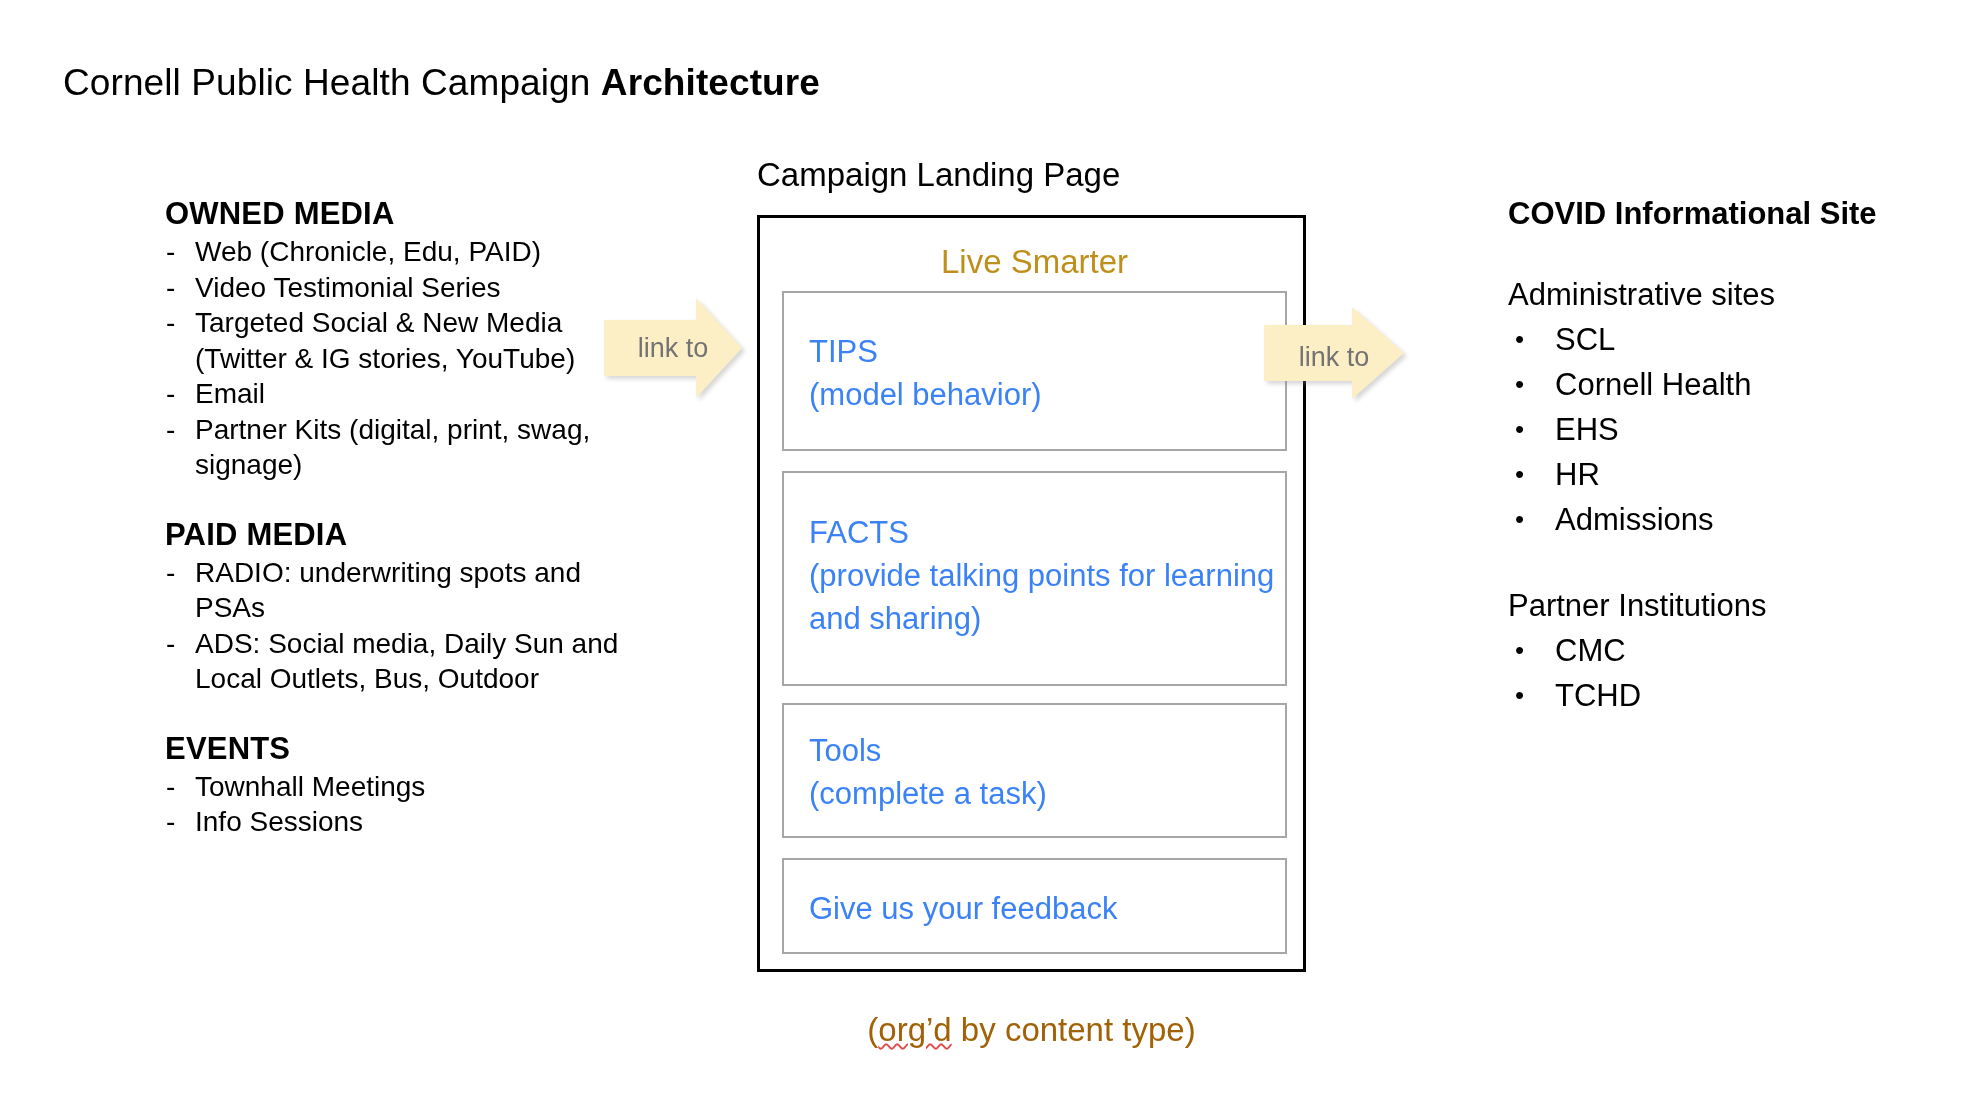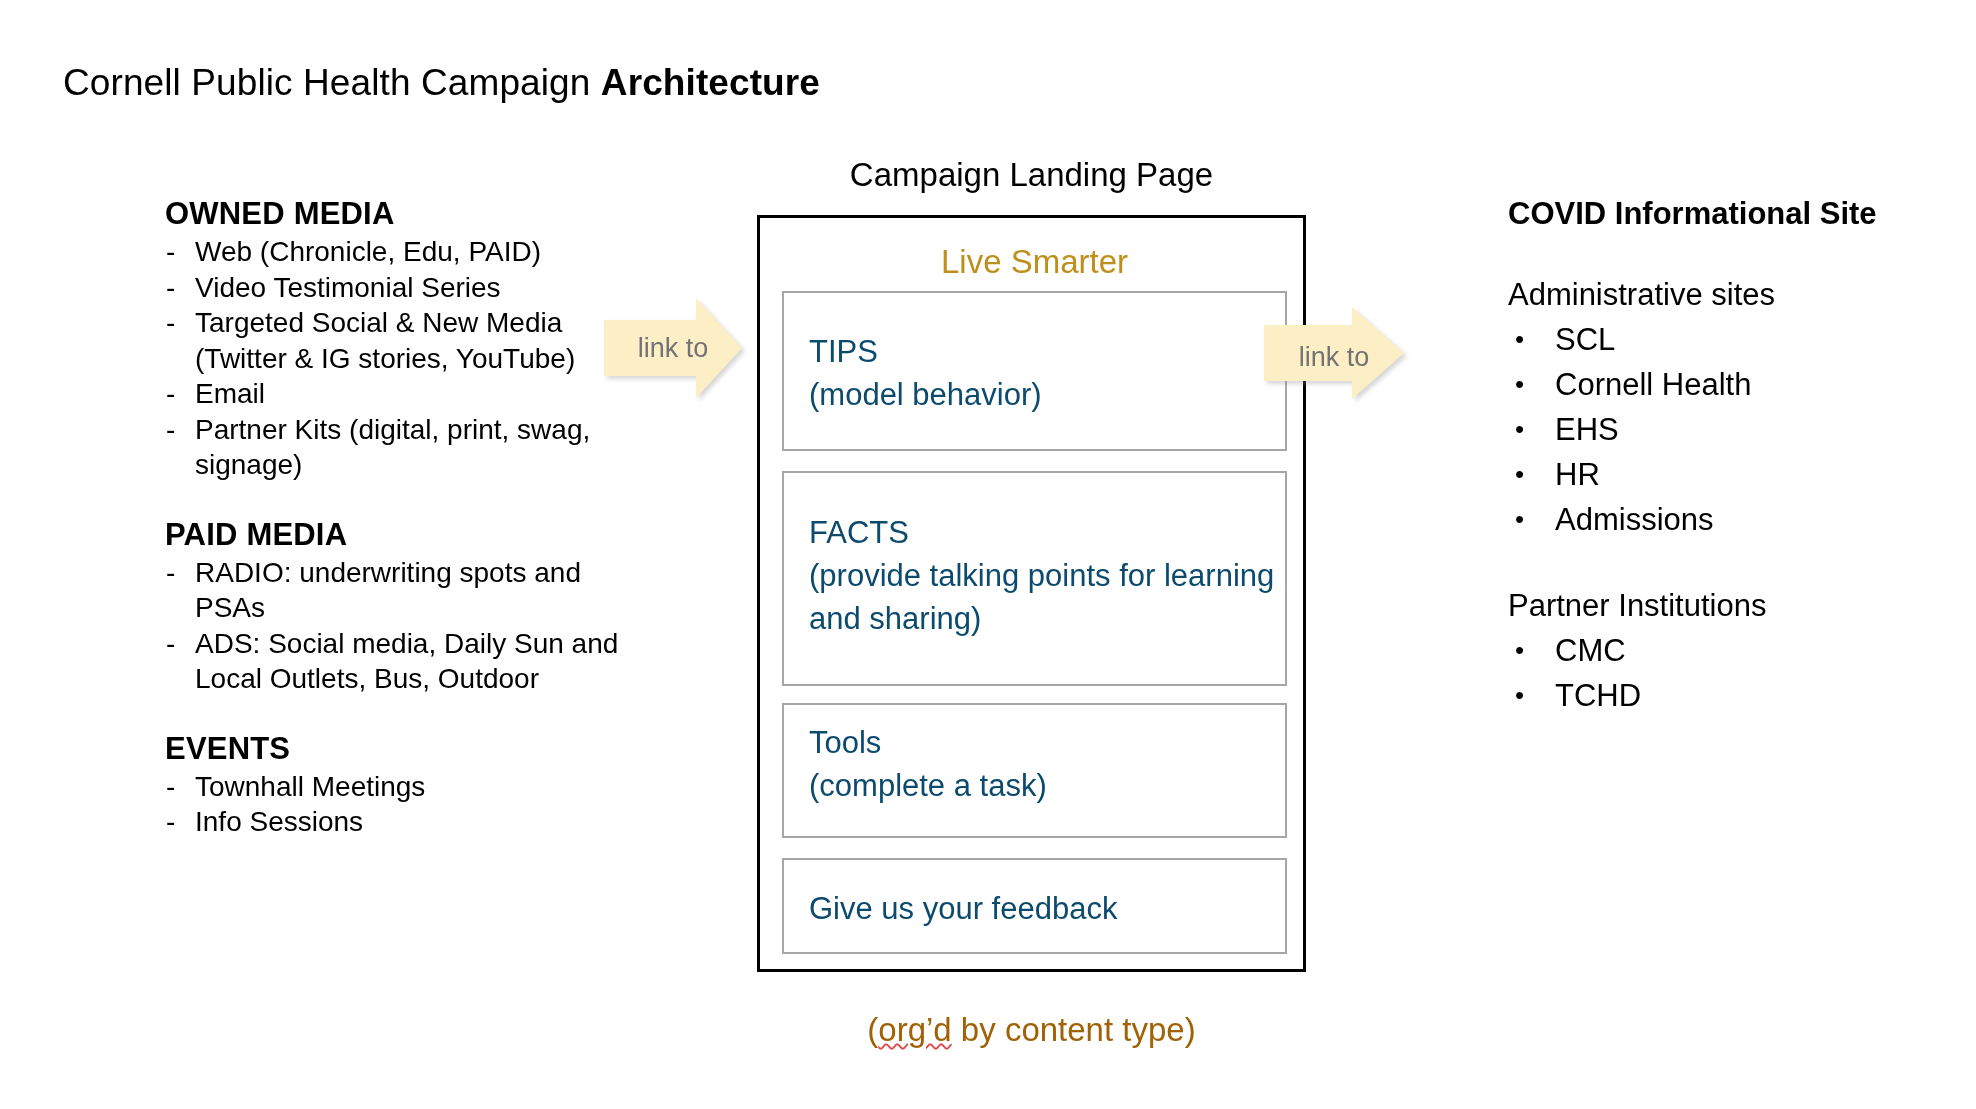--- a/index.html
+++ b/index.html
@@ -87,21 +87,20 @@
   #arrow-left-label { left: 604px;  top: 316px; width: 138px; }
   #arrow-right-wrap  { left: 1264px; top: 290px; }
   #arrow-right-label { left: 1264px; top: 325px; width: 140px; }
 
   
   #center-heading {
     position: absolute;
     left: 757px;
     top: 137px;
     width: 549px;
-    text-align: center;
     font-size: 33px;
     line-height: 42px;
     font-weight: 400;
   }
   #landing-page-box {
     position: absolute;
     left: 757px;
     top: 198px;
     width: 549px;
     height: 757px;
@@ -120,34 +119,34 @@
     color: #BF8F1C;
     font-weight: 400;
   }
   .content-card {
     position: absolute;
     left: 22px;
     width: 505px;
     box-sizing: border-box;
     border: 2px solid #A6A6A6;
     background: #ffffff;
-    color: #0c4a6e;
+    color: #3b82f6;
     font-size: 31px;
     line-height: 43px;
     font-weight: 400;
   }
   .content-card .card-inner {
     padding: 0 0 0 25px;
   }
   #card-tips      { top: 73px;  height: 160px; }
   #card-tips .card-inner      { padding-top: 37px; }
   #card-facts     { top: 253px; height: 215px; }
   #card-facts .card-inner     { padding-top: 38px; }
   #card-tools     { top: 485px; height: 135px; }
-  #card-tools .card-inner     { padding-top: 16px; }
+  #card-tools .card-inner     { padding-top: 24px; }
   #card-feedback  { top: 640px; height: 96px; }
   #card-feedback .card-inner  { padding-top: 27px; }
 
   #org-note {
     position: absolute;
     left: 757px;
     top: 992px;
     width: 549px;
     text-align: center;
     font-size: 33px;

